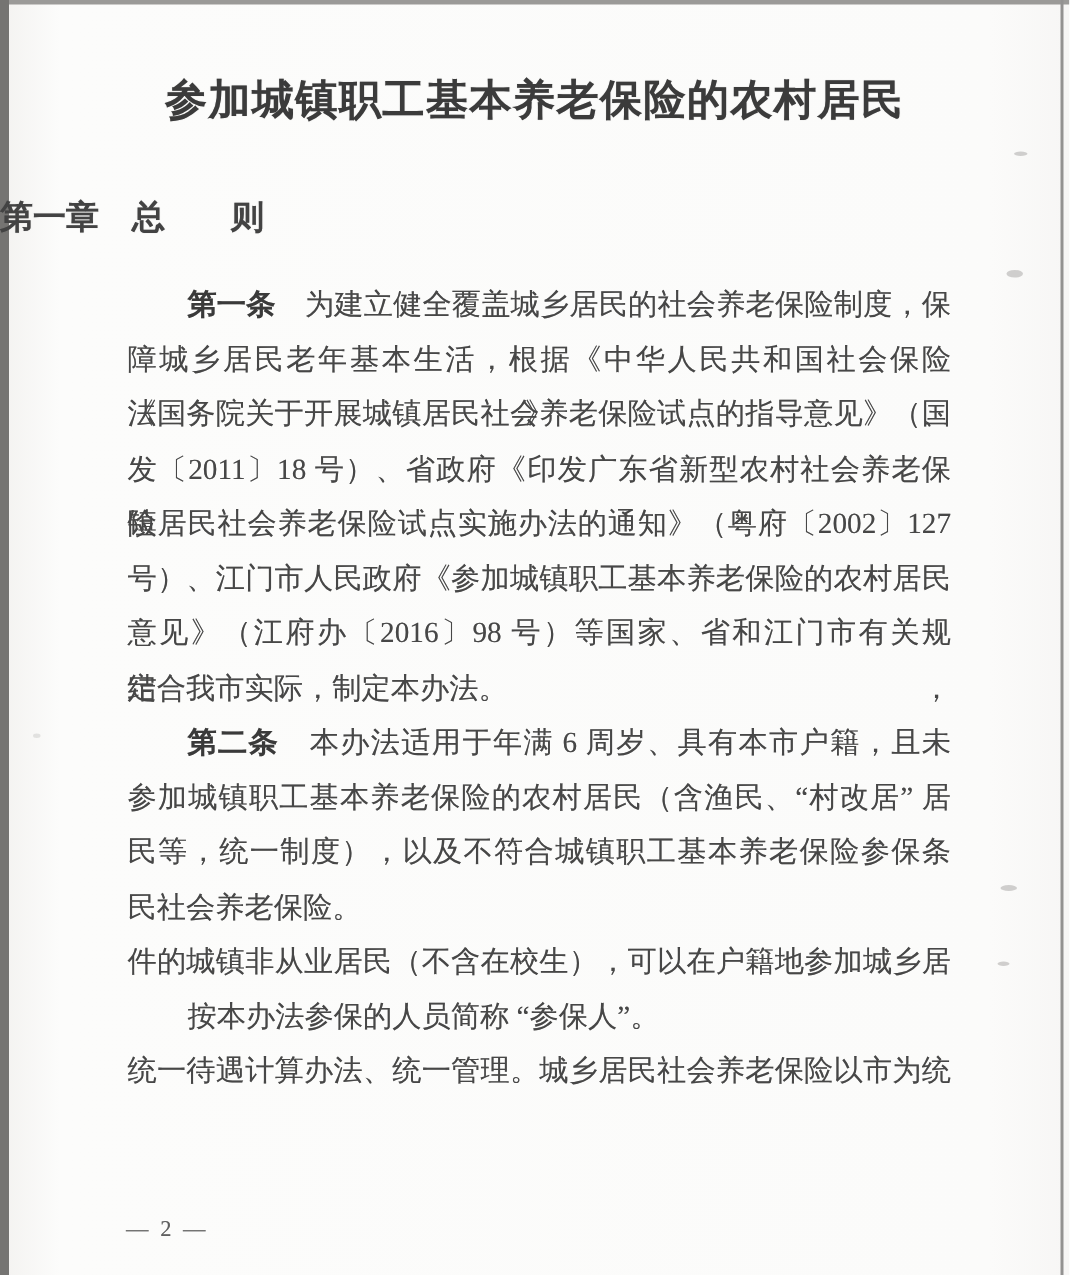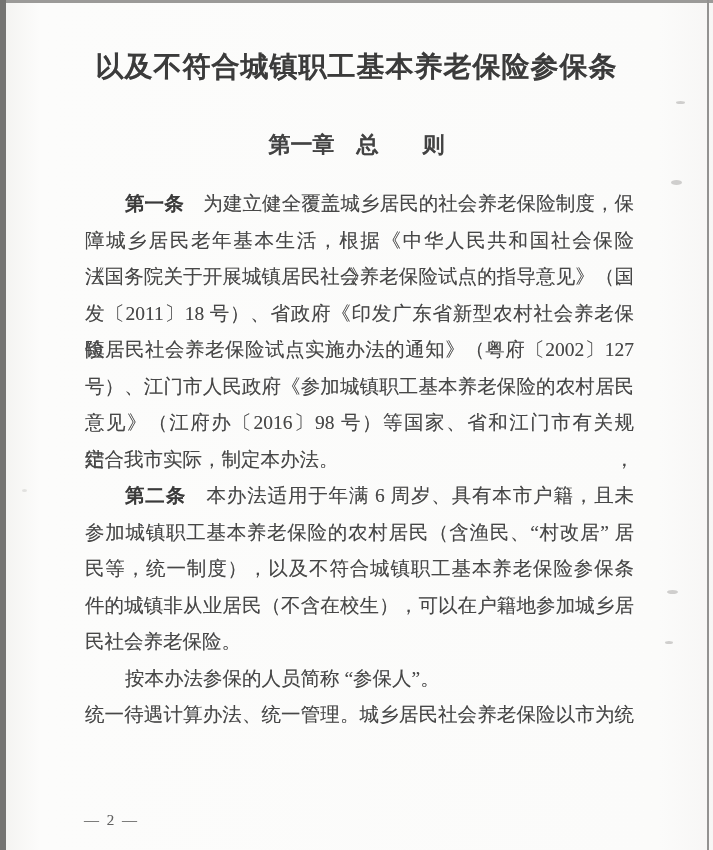--- a/index.html
+++ b/index.html
@@ -18,21 +18,21 @@
 
   .title {
     position: absolute; top: 48px; left: 0; width: 100%;
     margin: 0; text-align: center;
     font-size: 28px; font-weight: bold; color: #3b3b3b;
     letter-spacing: 1px;
     text-shadow: 0 0 0.5px rgba(80,80,80,.55);
   }
   .chapter {
     position: absolute; top: 130px; left: 0; width: 100%;
-    margin: 0; text-align: center;
+    margin: 0; text-align: left;
     font-size: 22px; font-weight: bold; color: #434343;
     text-shadow: 0 0 0.5px rgba(80,80,80,.5);
   }
   .bodytext {
     position: absolute; top: 186px; left: 85px; width: 549px;
     font-size: 19.5px;
   }
   .line {
     margin: 0; padding: 0;
     height: 36.5px; line-height: 36.5px;
@@ -62,35 +62,35 @@
   <div class="edge-top"></div>
   <div class="edge-left"></div>
   <div class="edge-right"></div>
 
   <div class="speck sp1"></div>
   <div class="speck sp2"></div>
   <div class="speck sp3"></div>
   <div class="speck sp4"></div>
   <div class="speck sp5"></div>
 
-  <h1 class="title">以及不符合城镇职工基本养老保险参保条</h1>
+  <h1 class="title">参加城镇职工基本养老保险的农村居民</h1>
   <h2 class="chapter">第一章　总　　则</h2>
 
   <div class="bodytext">
     <p class="line fill indent"><b class="art">第一条</b><span>　为建立健全覆盖城乡居民的社会养老保险制度，保</span></p>
     <p class="line fill"><span>障城乡居民老年基本生活，根据《中华人民共和国社会保险法》、</span></p>
     <p class="line fill"><span>《国务院关于开展城镇居民社会养老保险试点的指导意见》（国</span></p>
     <p class="line fill"><span>发〔2011〕18 号）、省政府《印发广东省新型农村社会养老保险</span></p>
     <p class="line fill"><span>镇居民社会养老保险试点实施办法的通知》（粤府〔2002〕127</span></p>
     <p class="line fill"><span>号）、江门市人民政府《参加城镇职工基本养老保险的农村居民</span></p>
     <p class="line fill"><span>意见》（江府办〔2016〕98 号）等国家、省和江门市有关规定，</span></p>
     <p class="line"><span>结合我市实际，制定本办法。</span></p>
     <p class="line fill indent"><b class="art">第二条</b><span>　本办法适用于年满 6 周岁、具有本市户籍，且未</span></p>
     <p class="line fill"><span>参加城镇职工基本养老保险的农村居民（含渔民、“村改居” 居</span></p>
     <p class="line fill"><span>民等，统一制度），以及不符合城镇职工基本养老保险参保条</span></p>
+    <p class="line"><span>民社会养老保险。</span></p>
     <p class="line fill"><span>件的城镇非从业居民（不含在校生），可以在户籍地参加城乡居</span></p>
-    <p class="line"><span>民社会养老保险。</span></p>
     <p class="line indent"><span>按本办法参保的人员简称 “参保人”。</span></p>
     <p class="line fill"><span>统一待遇计算办法、统一管理。城乡居民社会养老保险以市为统</span></p>
   </div>
 
   <div class="pagenum">— 2 —</div>
 </div>
 
 </body></html>

